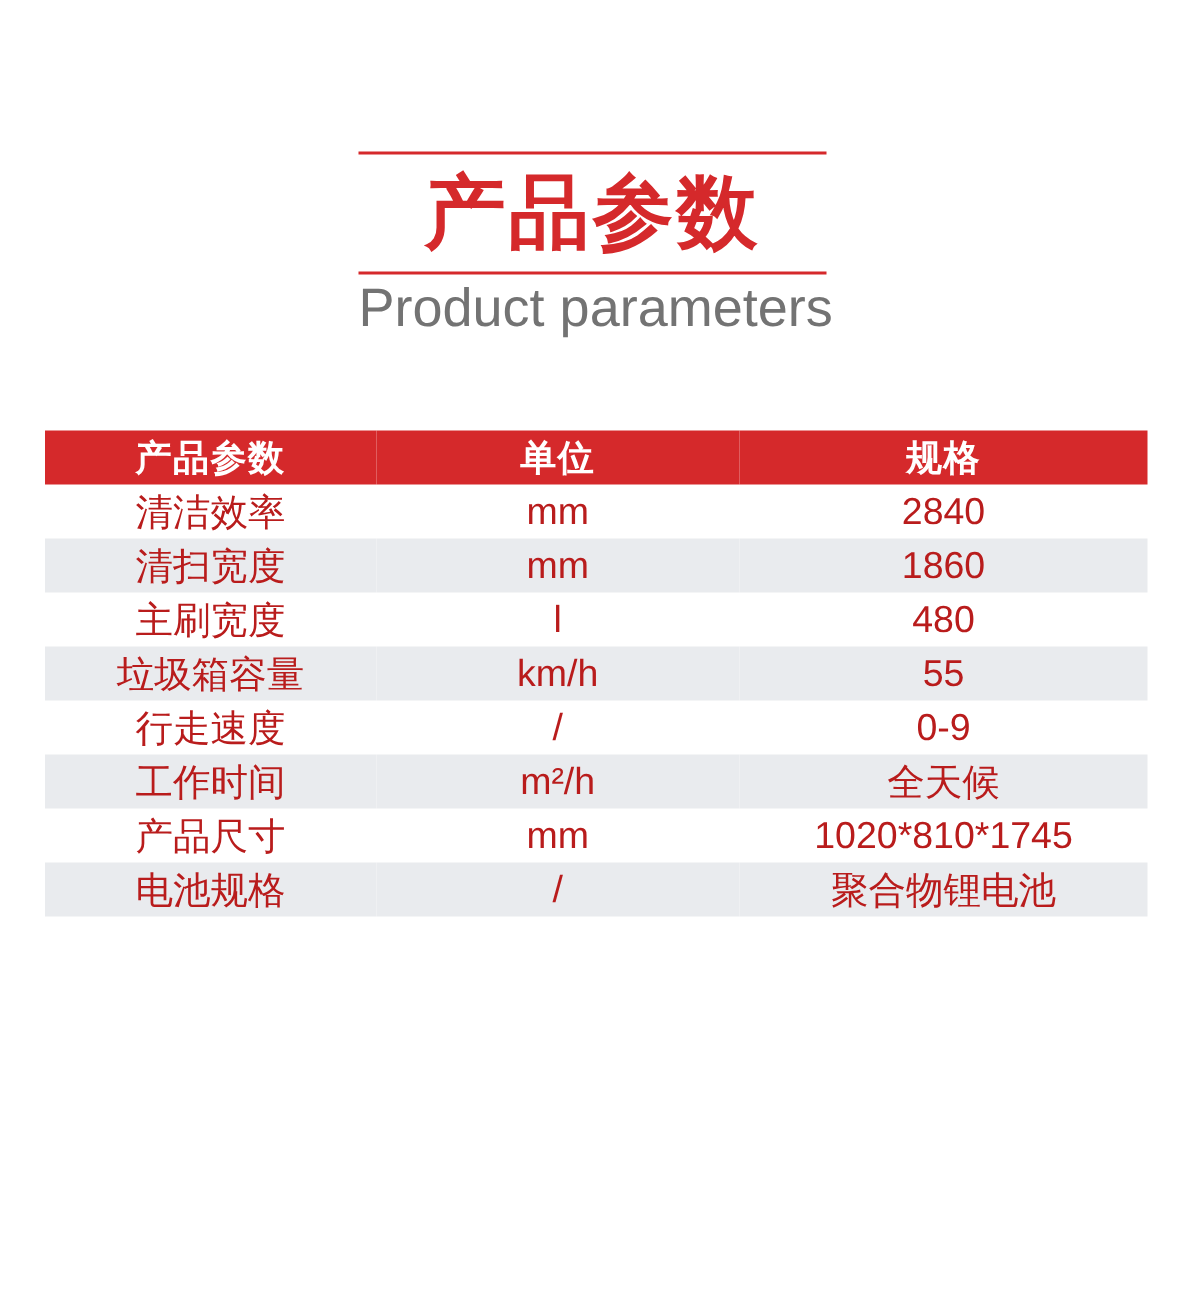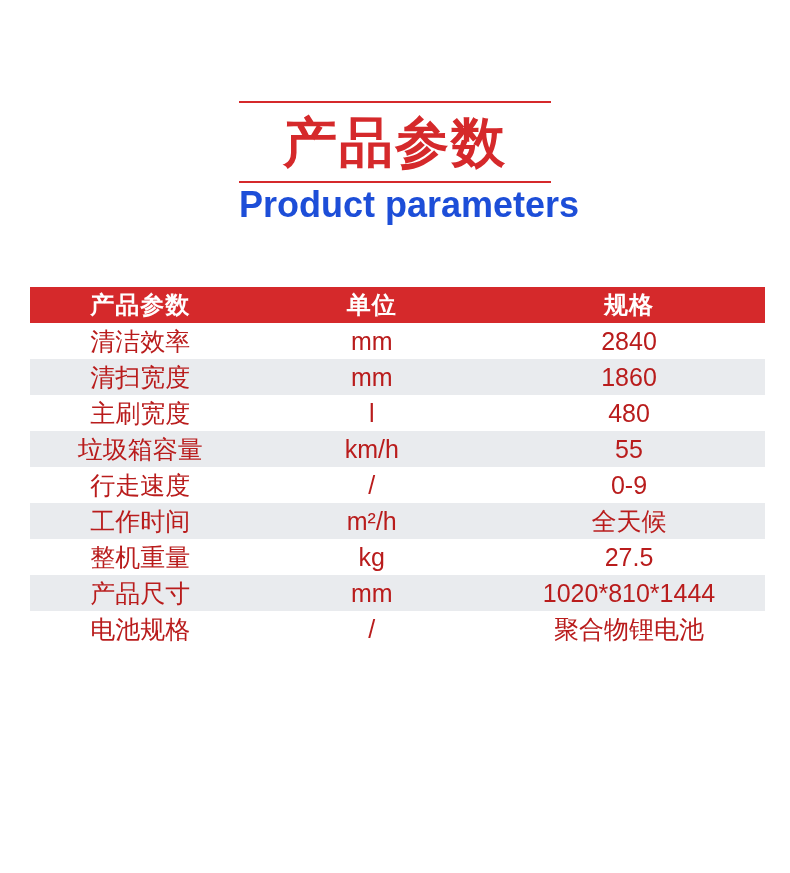--- a/index.html
+++ b/index.html
@@ -31,22 +31,22 @@
     font-size: 54px;
     font-weight: 700;
     letter-spacing: 2px;
     color: #d5292b;
     white-space: nowrap;
   }
   .title-en {
     margin-top: 3px;
     font-size: 36px;
     line-height: 38px;
-    font-weight: 700;
-    color: #1d4ed8;
+    font-weight: 400;
+    color: #737373;
     white-space: nowrap;
     text-align: right;
   }
   
   .params-table {
     border-collapse: collapse;
     table-layout: fixed;
     width: 735px;
     margin: 63px 0 0 30px;
   }
@@ -134,30 +134,25 @@
     <td>/</td>
     <td>0-9</td>
   </tr>
 
   <tr>
     <td>工作时间</td>
     <td>m²/h</td>
     <td>全天候</td>
   </tr>
 
-  <tr>
-    <td>整机重量</td>
-    <td>kg</td>
-    <td>27.5</td>
-  </tr>
 
   <tr>
     <td>产品尺寸</td>
     <td>mm</td>
-    <td>1020*810*1444</td>
+    <td>1020*810*1745</td>
   </tr>
 
   <tr>
     <td>电池规格</td>
     <td>/</td>
     <td>聚合物锂电池</td>
   </tr>
 </tbody>
   </table>
 

